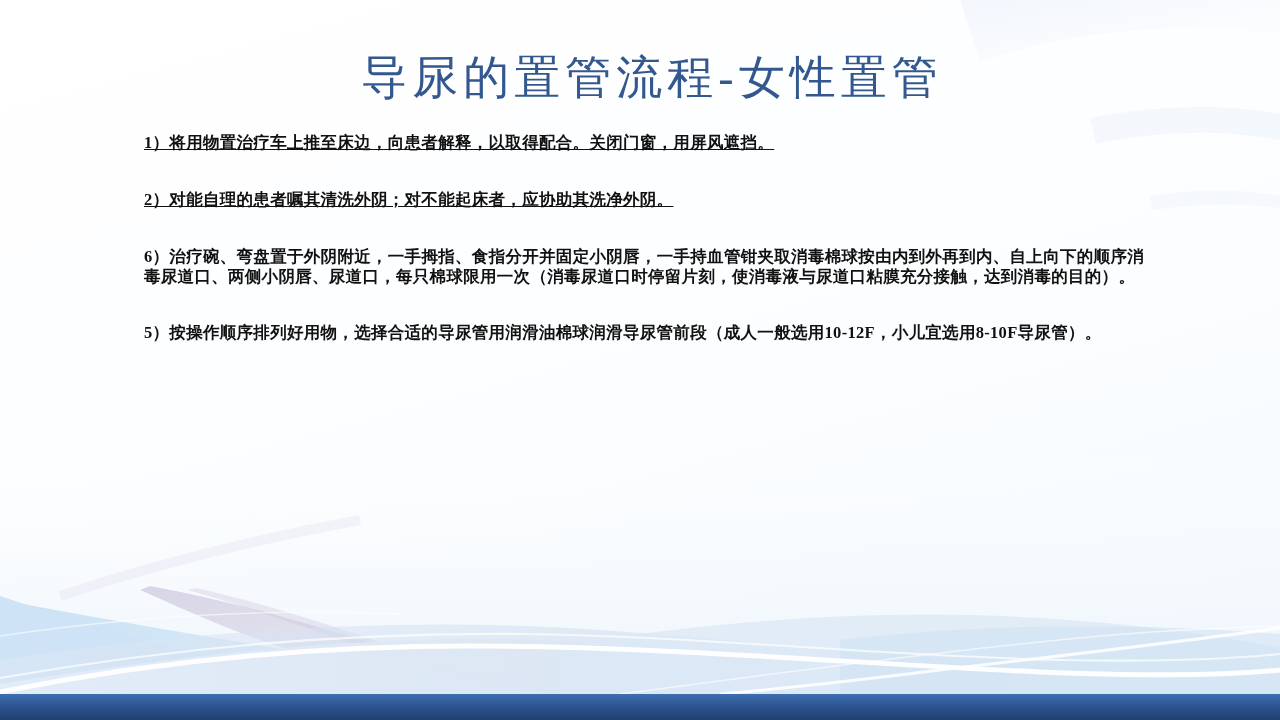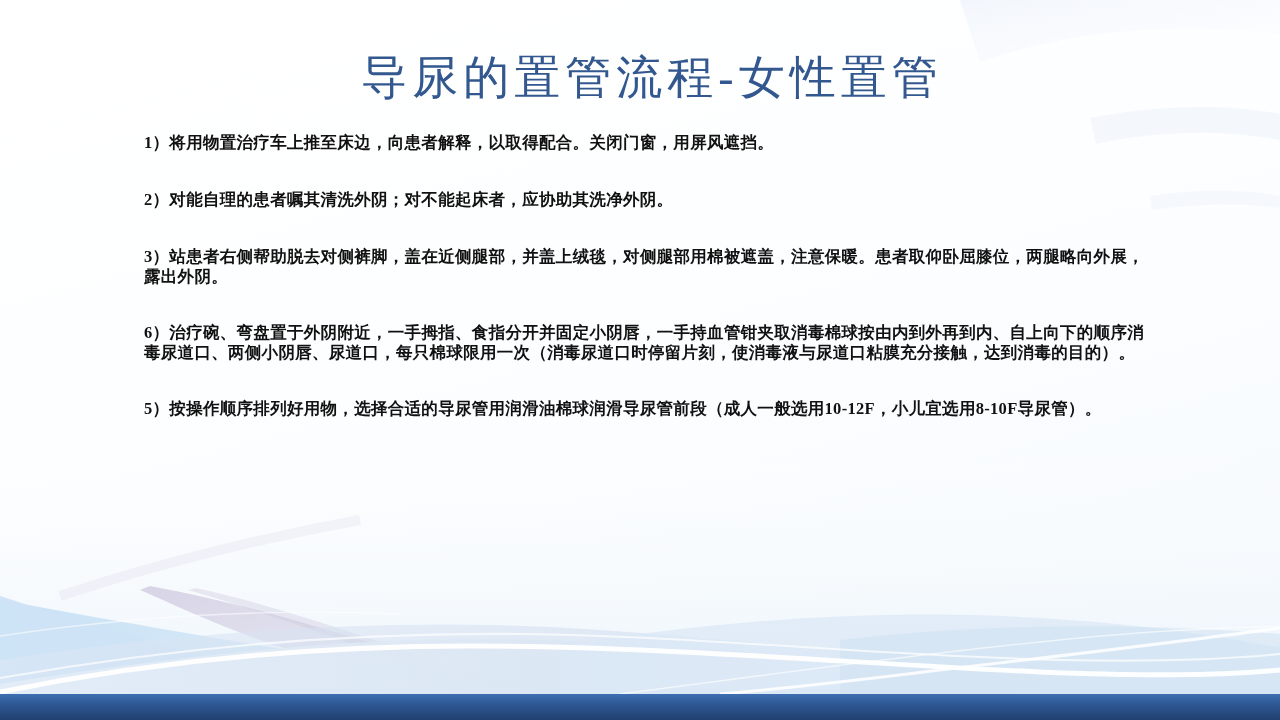--- a/index.html
+++ b/index.html
@@ -64,21 +64,21 @@
     line-height: 20px;
     font-weight: bold;
     color: #111111;
     text-align: justify;
     letter-spacing: 0.3px;
     margin: 0 0 38px 0;
     text-indent: 0;
   }
   .para:last-child { margin-bottom: 0; }
   .p-tall  { margin-bottom: 36px; }
-  .p-short { margin-bottom: 37px; }
+  .p-short { margin-bottom: 37px; text-decoration: underline; }
 
   
   .bottom-bar {
     position: absolute;
     left: 0;
     bottom: 0;
     width: 1280px;
     height: 26px;
     background: linear-gradient(to bottom, #3e6fb2 0%, #2f5995 38%, #20406f 100%);
     z-index: 6;
@@ -152,20 +152,19 @@
     <path d="M60,596 C150,566 250,540 360,520" fill="none" stroke="#e3e0ee" stroke-width="10" opacity="0.35"></path>
   </svg>
 
   <div class="title-wrap">
     <h1 class="slide-title">导尿的置管流程-女性置管</h1>
   </div>
 
   <div class="body-block">
     <p class="para p-short">1）将用物置治疗车上推至床边，向患者解释，以取得配合。关闭门窗，用屏风遮挡。</p>
     <p class="para p-short">2）对能自理的患者嘱其清洗外阴；对不能起床者，应协助其洗净外阴。</p>
-    <p class="para p-tall">3）站患者右侧帮助脱去对侧裤脚，盖在近侧腿部，并盖上绒毯，对侧腿部用棉被遮盖，注意保暖。患者取仰卧屈膝位，两腿略向外展，露出外阴。</p>
     <p class="para p-tall">6）治疗碗、弯盘置于外阴附近，一手拇指、食指分开并固定小阴唇，一手持血管钳夹取消毒棉球按由内到外再到内、自上向下的顺序消毒尿道口、两侧小阴唇、尿道口，每只棉球限用一次（消毒尿道口时停留片刻，使消毒液与尿道口粘膜充分接触，达到消毒的目的）。</p>
     <p class="para">5）按操作顺序排列好用物，选择合适的导尿管用润滑油棉球润滑导尿管前段（成人一般选用10-12F，小儿宜选用8-10F导尿管）。</p>
   </div>
 
   <div class="bottom-bar"></div>
 
 </div>
 
 </body></html>

